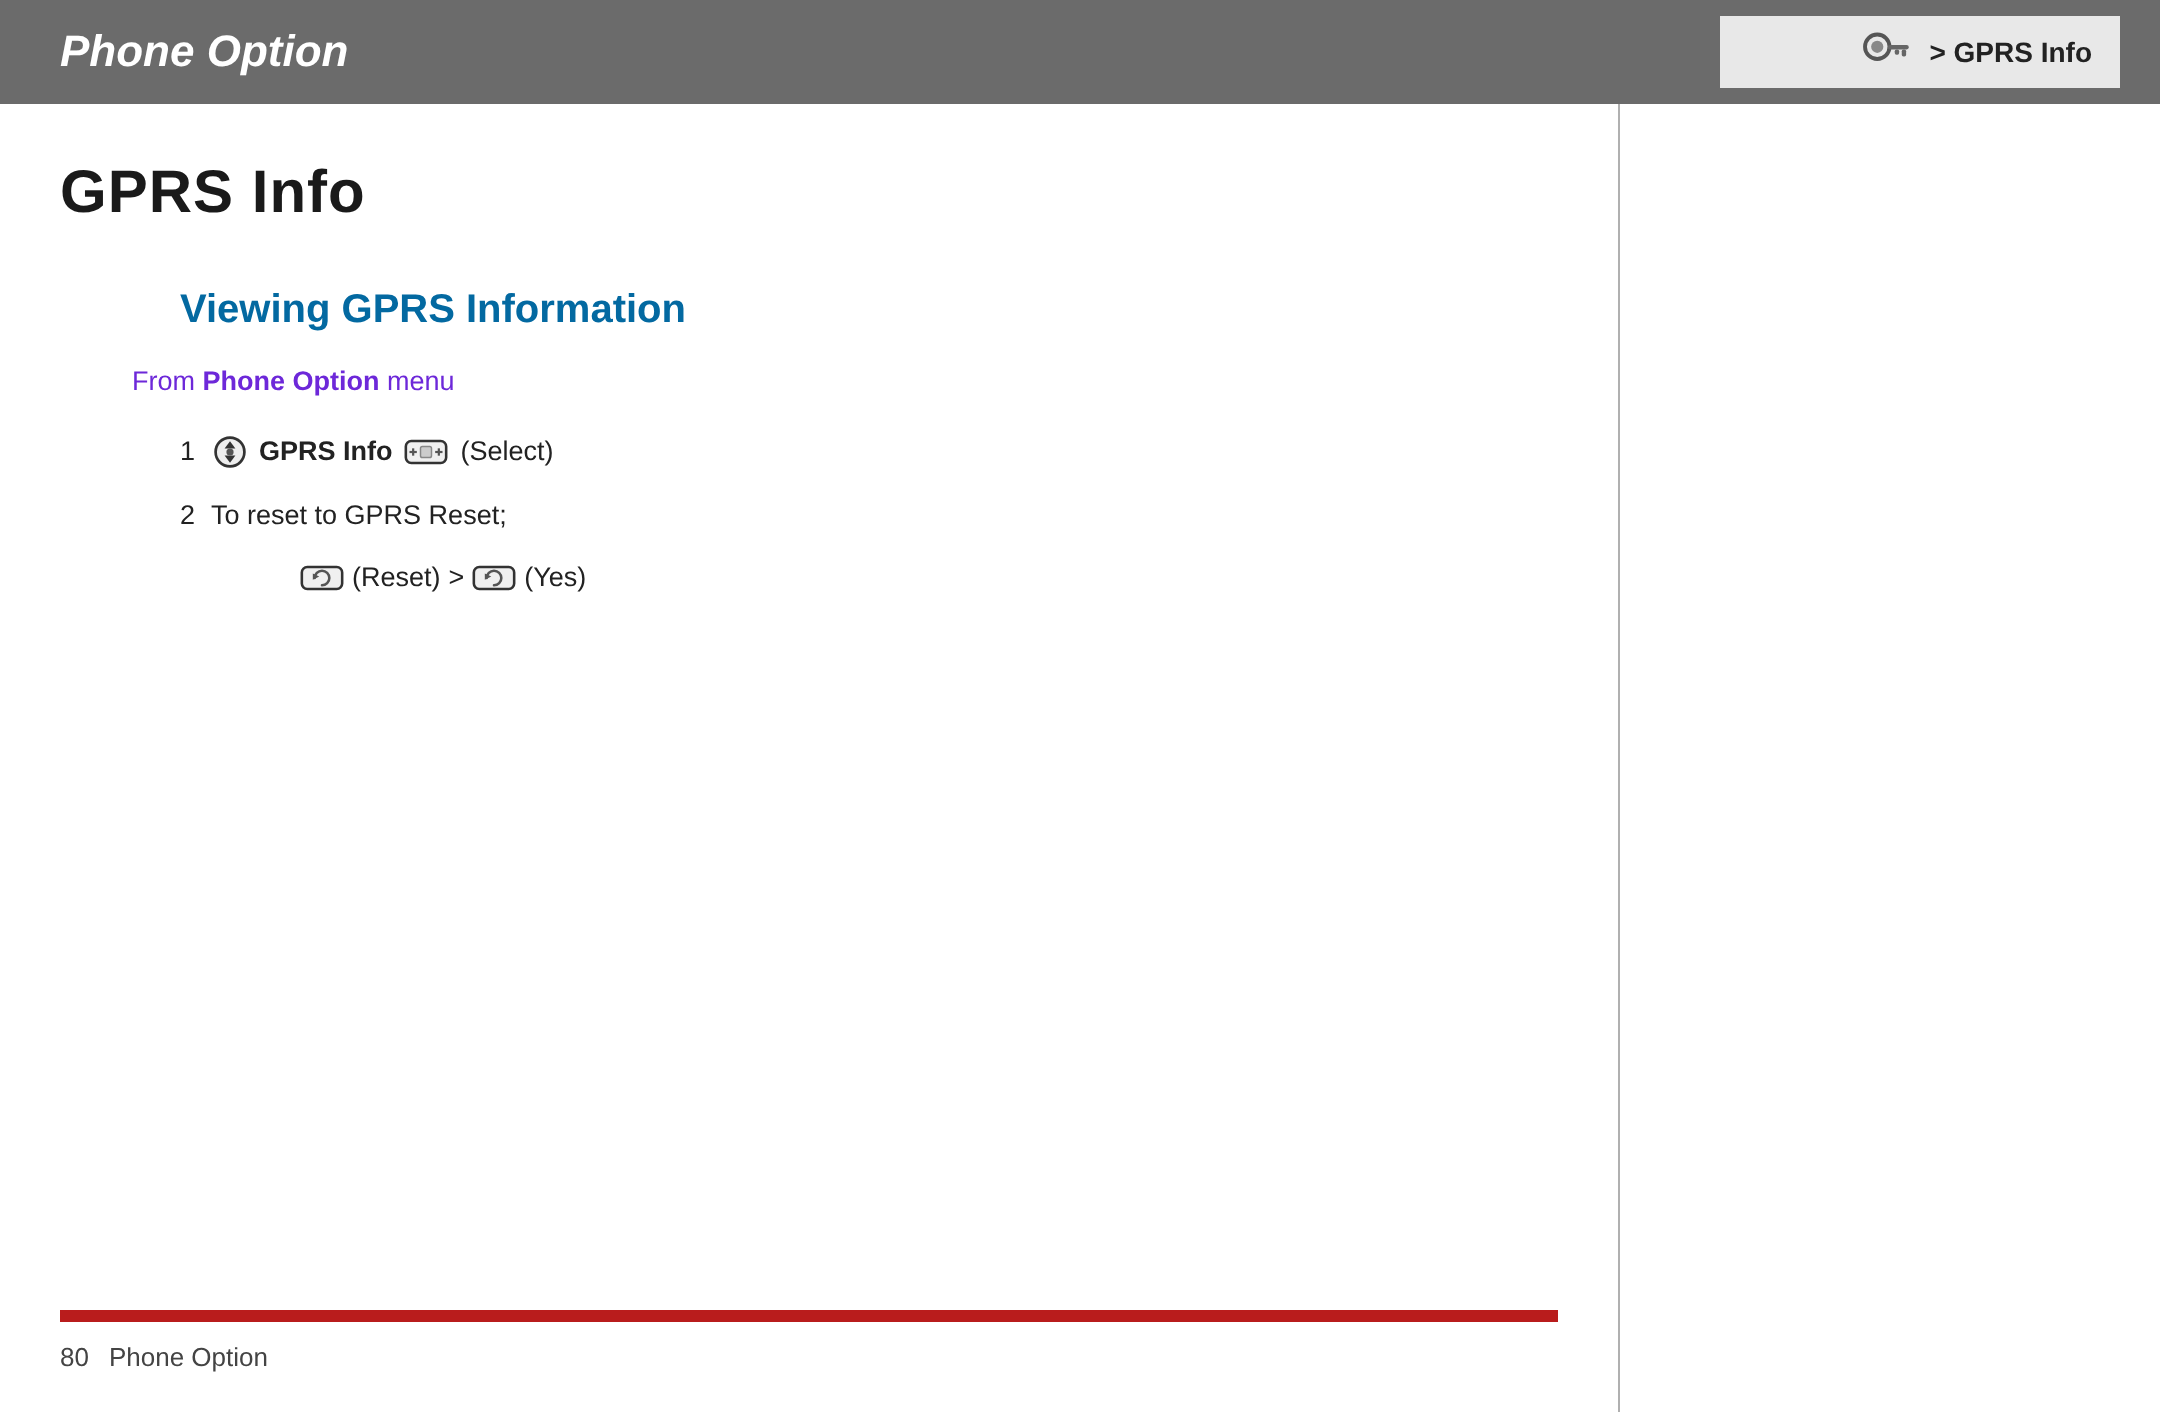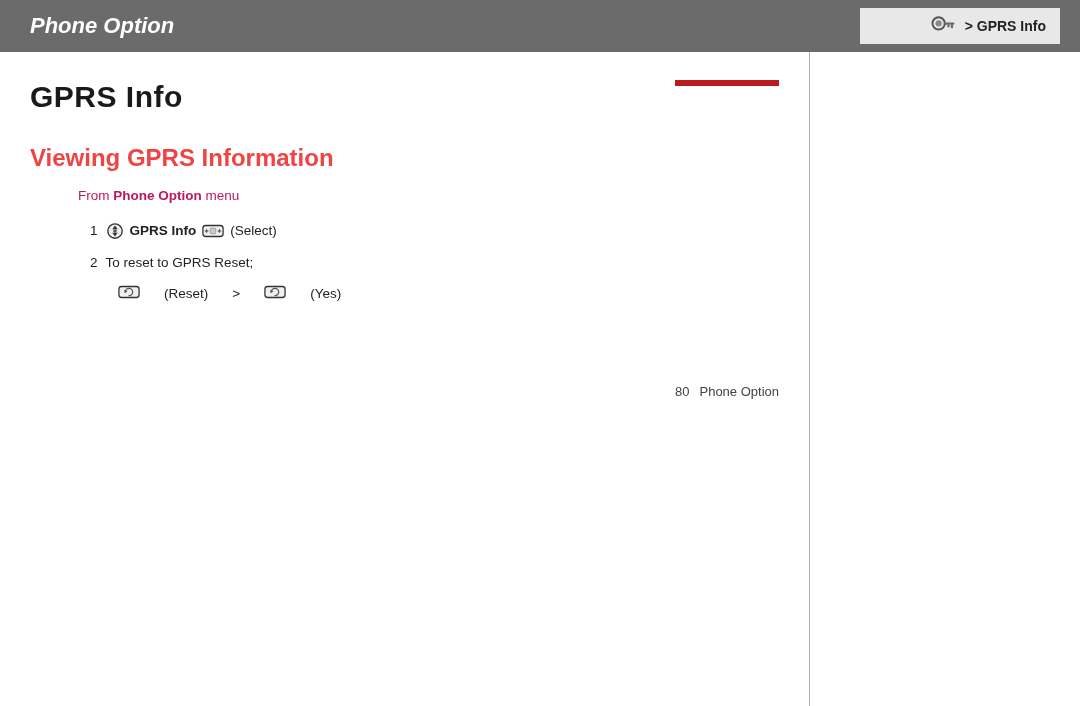--- a/index.html
+++ b/index.html
@@ -59,47 +59,48 @@
       display: flex;
       height: calc(706px - 52px);
     }
 
     
     .content-area {
       flex: 1;
       padding: 28px 30px 20px 30px;
       border-right: 1.5px solid #b0b0b0;
       display: flex;
-      flex-direction: row;
+      flex-direction: column;
       justify-content: space-between;
     }
 
     .content-body {
       flex: 1;
     }
 
     .page-heading {
       font-size: 30px;
       font-weight: bold;
       color: #1a1a1a;
       margin-bottom: 30px;
       letter-spacing: 0.5px;
     }
 
     .section-title {
-      font-size: 24px;
-      font-weight: bold;
-      color: #ef4444;
+      font-size: 20px;
+      font-weight: bold;
+      color: #0369a1;
       margin-bottom: 14px;
+      margin-left: 60px;
     }
 
     .instruction-text {
       font-size: 13.5px;
-      color: #be185d;
-      margin-left: 48px;
+      color: #6d28d9;
+      margin-left: 36px;
       margin-bottom: 14px;
       line-height: 1.5;
     }
 
     .instruction-text strong {
       font-weight: bold;
     }
 
     .step-line {
       display: flex;
@@ -112,25 +113,25 @@
       line-height: 1.6;
     }
 
     .step-number {
       font-size: 13.5px;
       margin-right: 2px;
     }
 
     .step-sub {
       display: flex;
-      align-items: flex-start;
-      gap: 24px;
-      font-size: 13.5px;
-      color: #222;
-      margin-left: 88px;
+      align-items: center;
+      gap: 4px;
+      font-size: 13.5px;
+      color: #222;
+      margin-left: 120px;
       margin-bottom: 6px;
       line-height: 1.6;
     }
 
     
     .scroll-icon {
       display: inline-block;
       vertical-align: middle;
       width: 18px;
       height: 18px;

